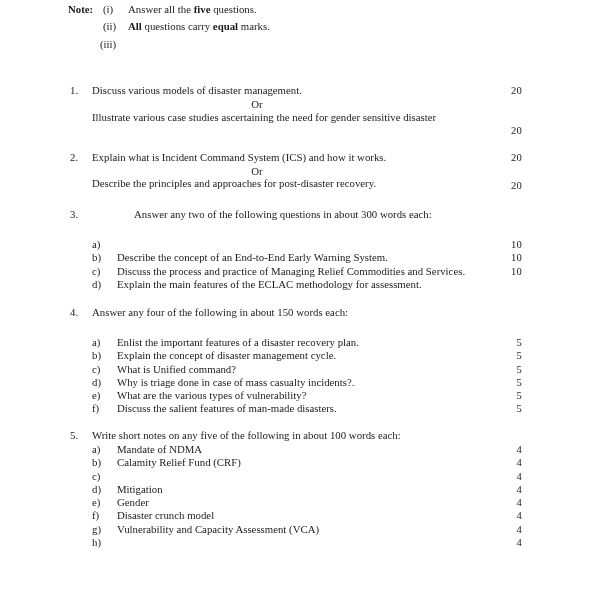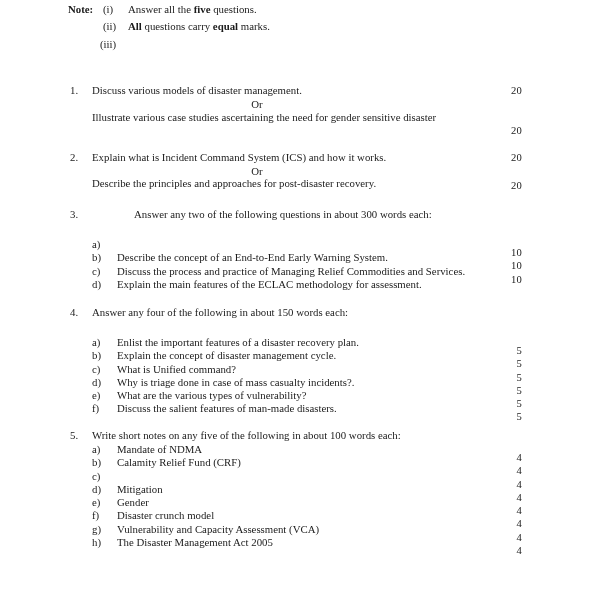--- a/index.html
+++ b/index.html
@@ -19,21 +19,21 @@
   #page {
     position: relative;
     width: 600px;
     height: 591px;
     box-sizing: border-box;
     padding: 0;
   }
   .marks {
     position: absolute;
     right: 78px;
-    top: 8px;
+    top: 0;
     width: 22px;
     text-align: right;
     font-size: 10.6px;
     line-height: 13.3px;
     letter-spacing: .2px;
   }
 
   
   #note-block {
     position: absolute;
@@ -280,19 +280,18 @@
         <span class="sub-text">Disaster crunch model</span>
         <span class="marks">4</span>
       </div>
       <div class="sub">
         <span class="sub-letter">g)</span>
         <span class="sub-text">Vulnerability and Capacity Assessment (VCA)</span>
         <span class="marks">4</span>
       </div>
       <div class="sub">
         <span class="sub-letter">h)</span>
-        <span class="sub-text">The Disaster Management Act 2005</span>
         <span class="marks">4</span>
       </div>
     </div>
   </div>
 
 </div>
 
 </body></html>

